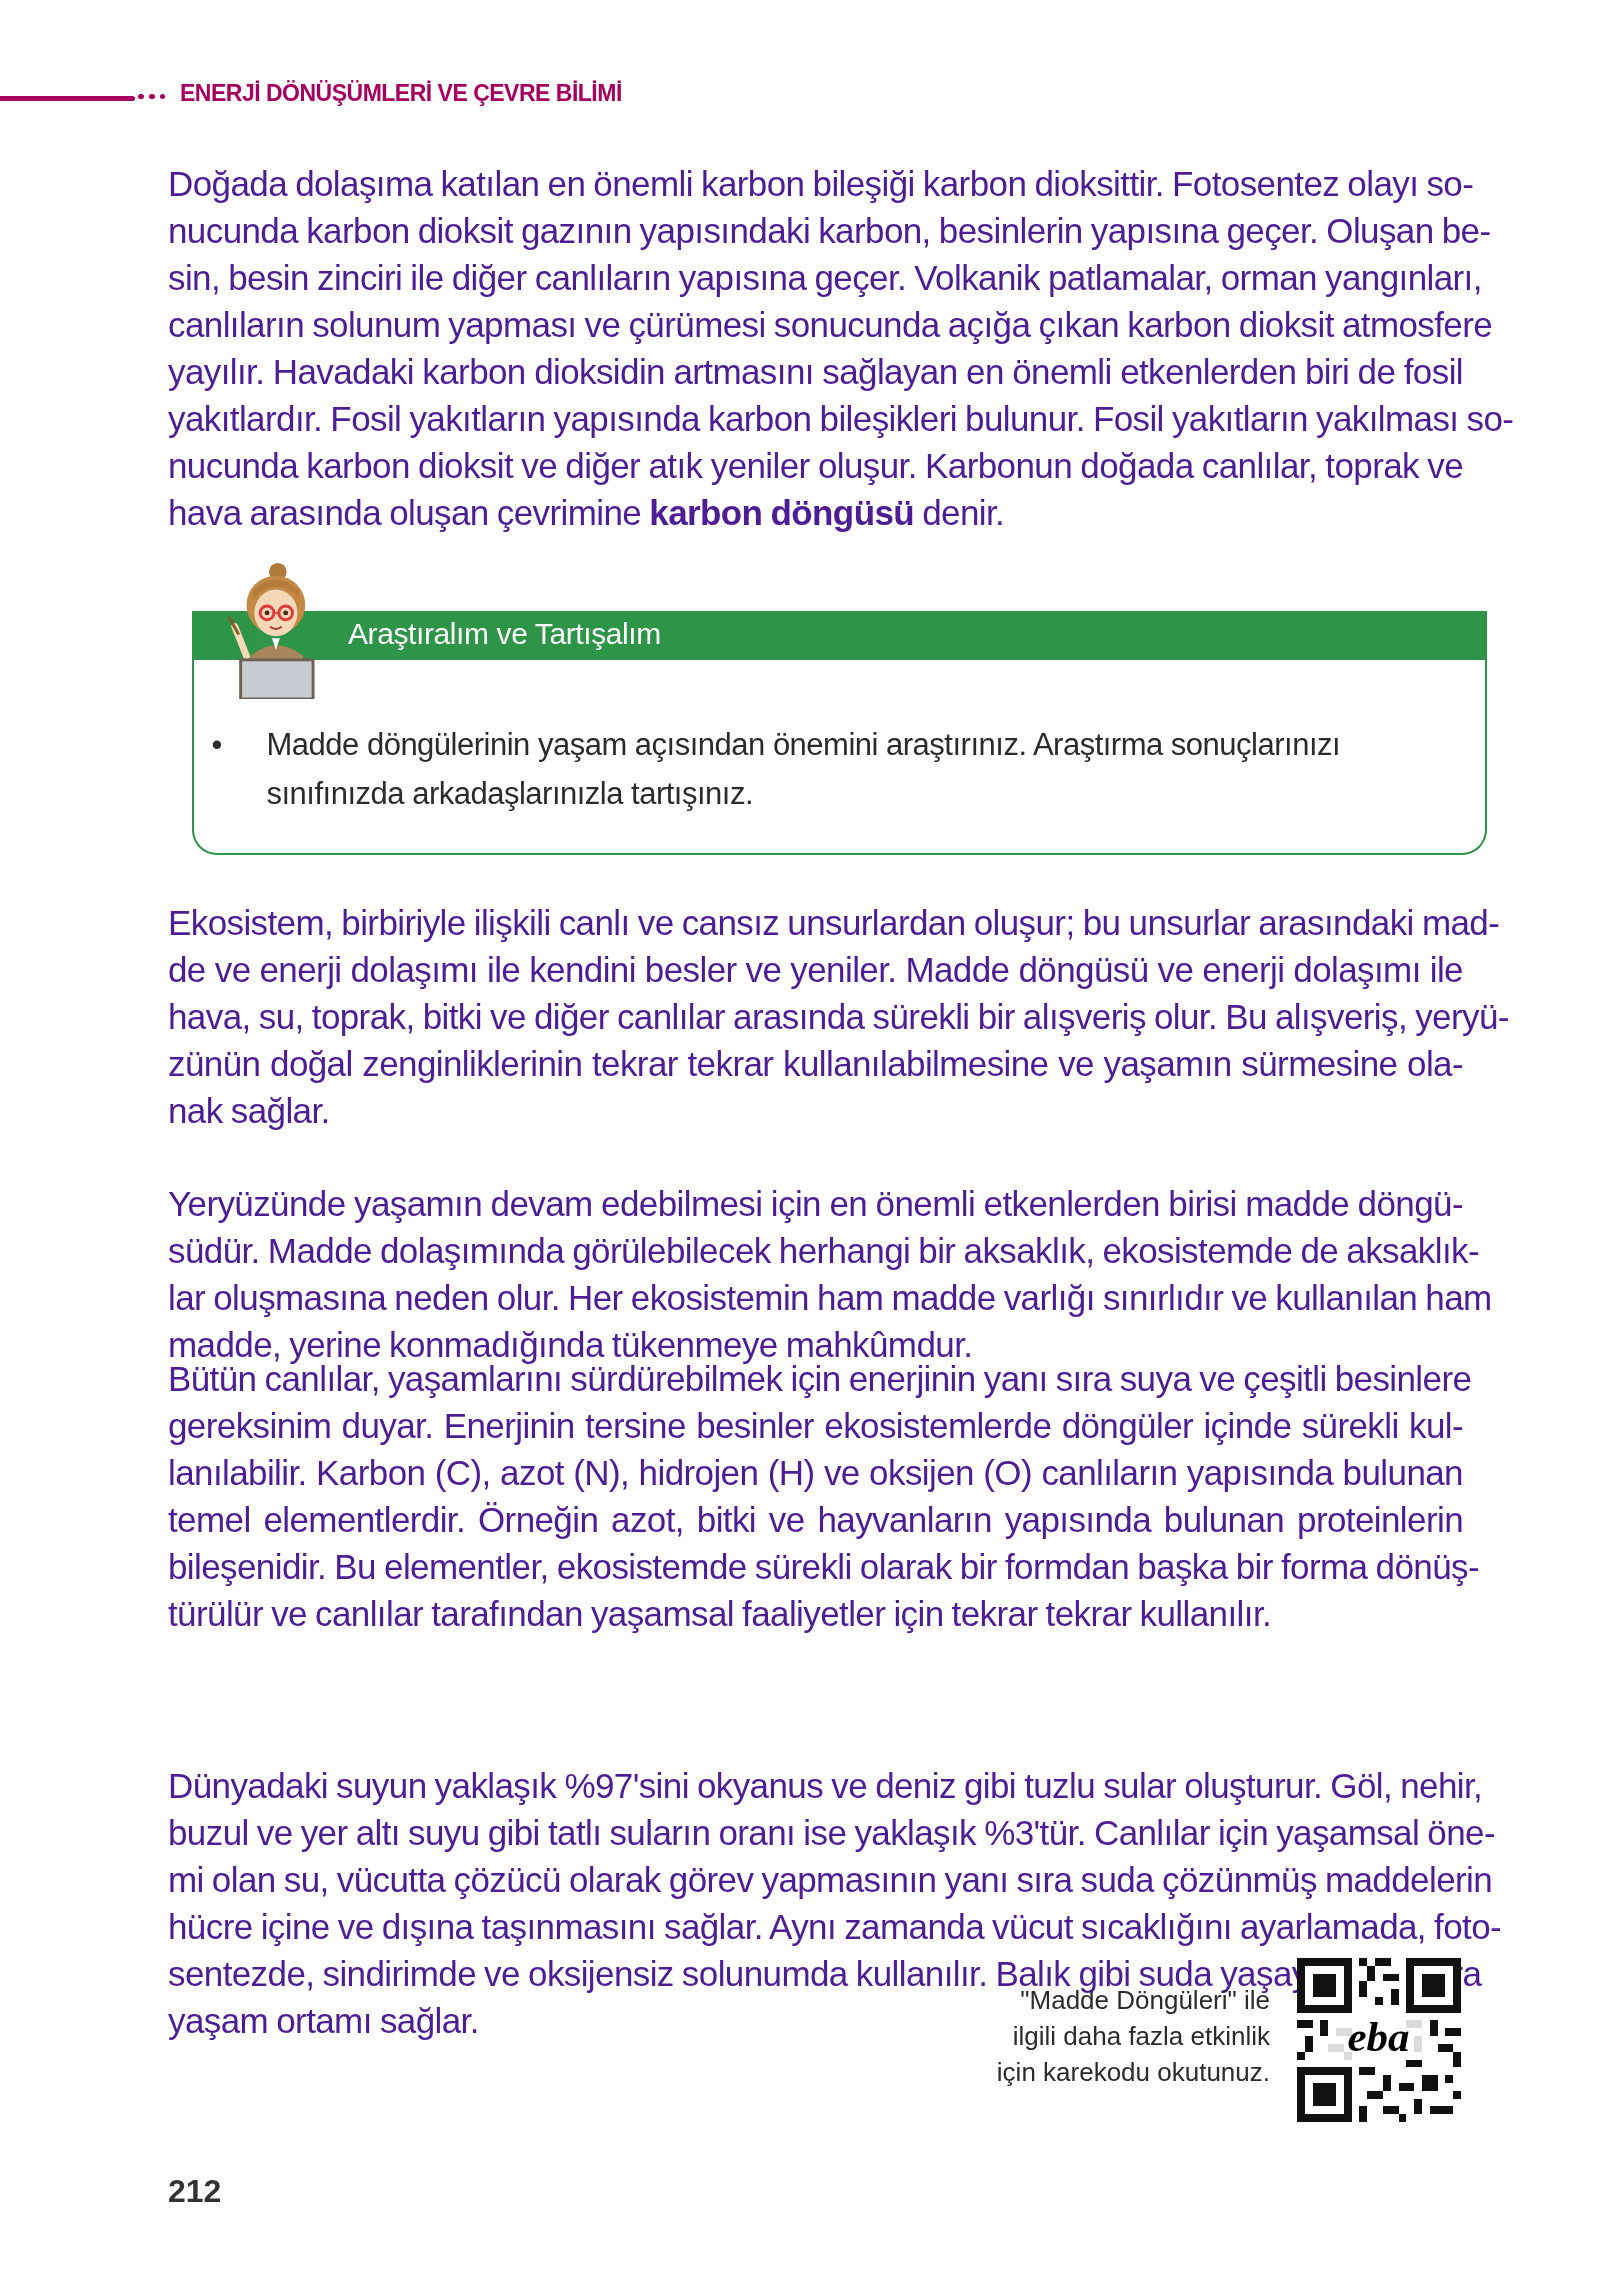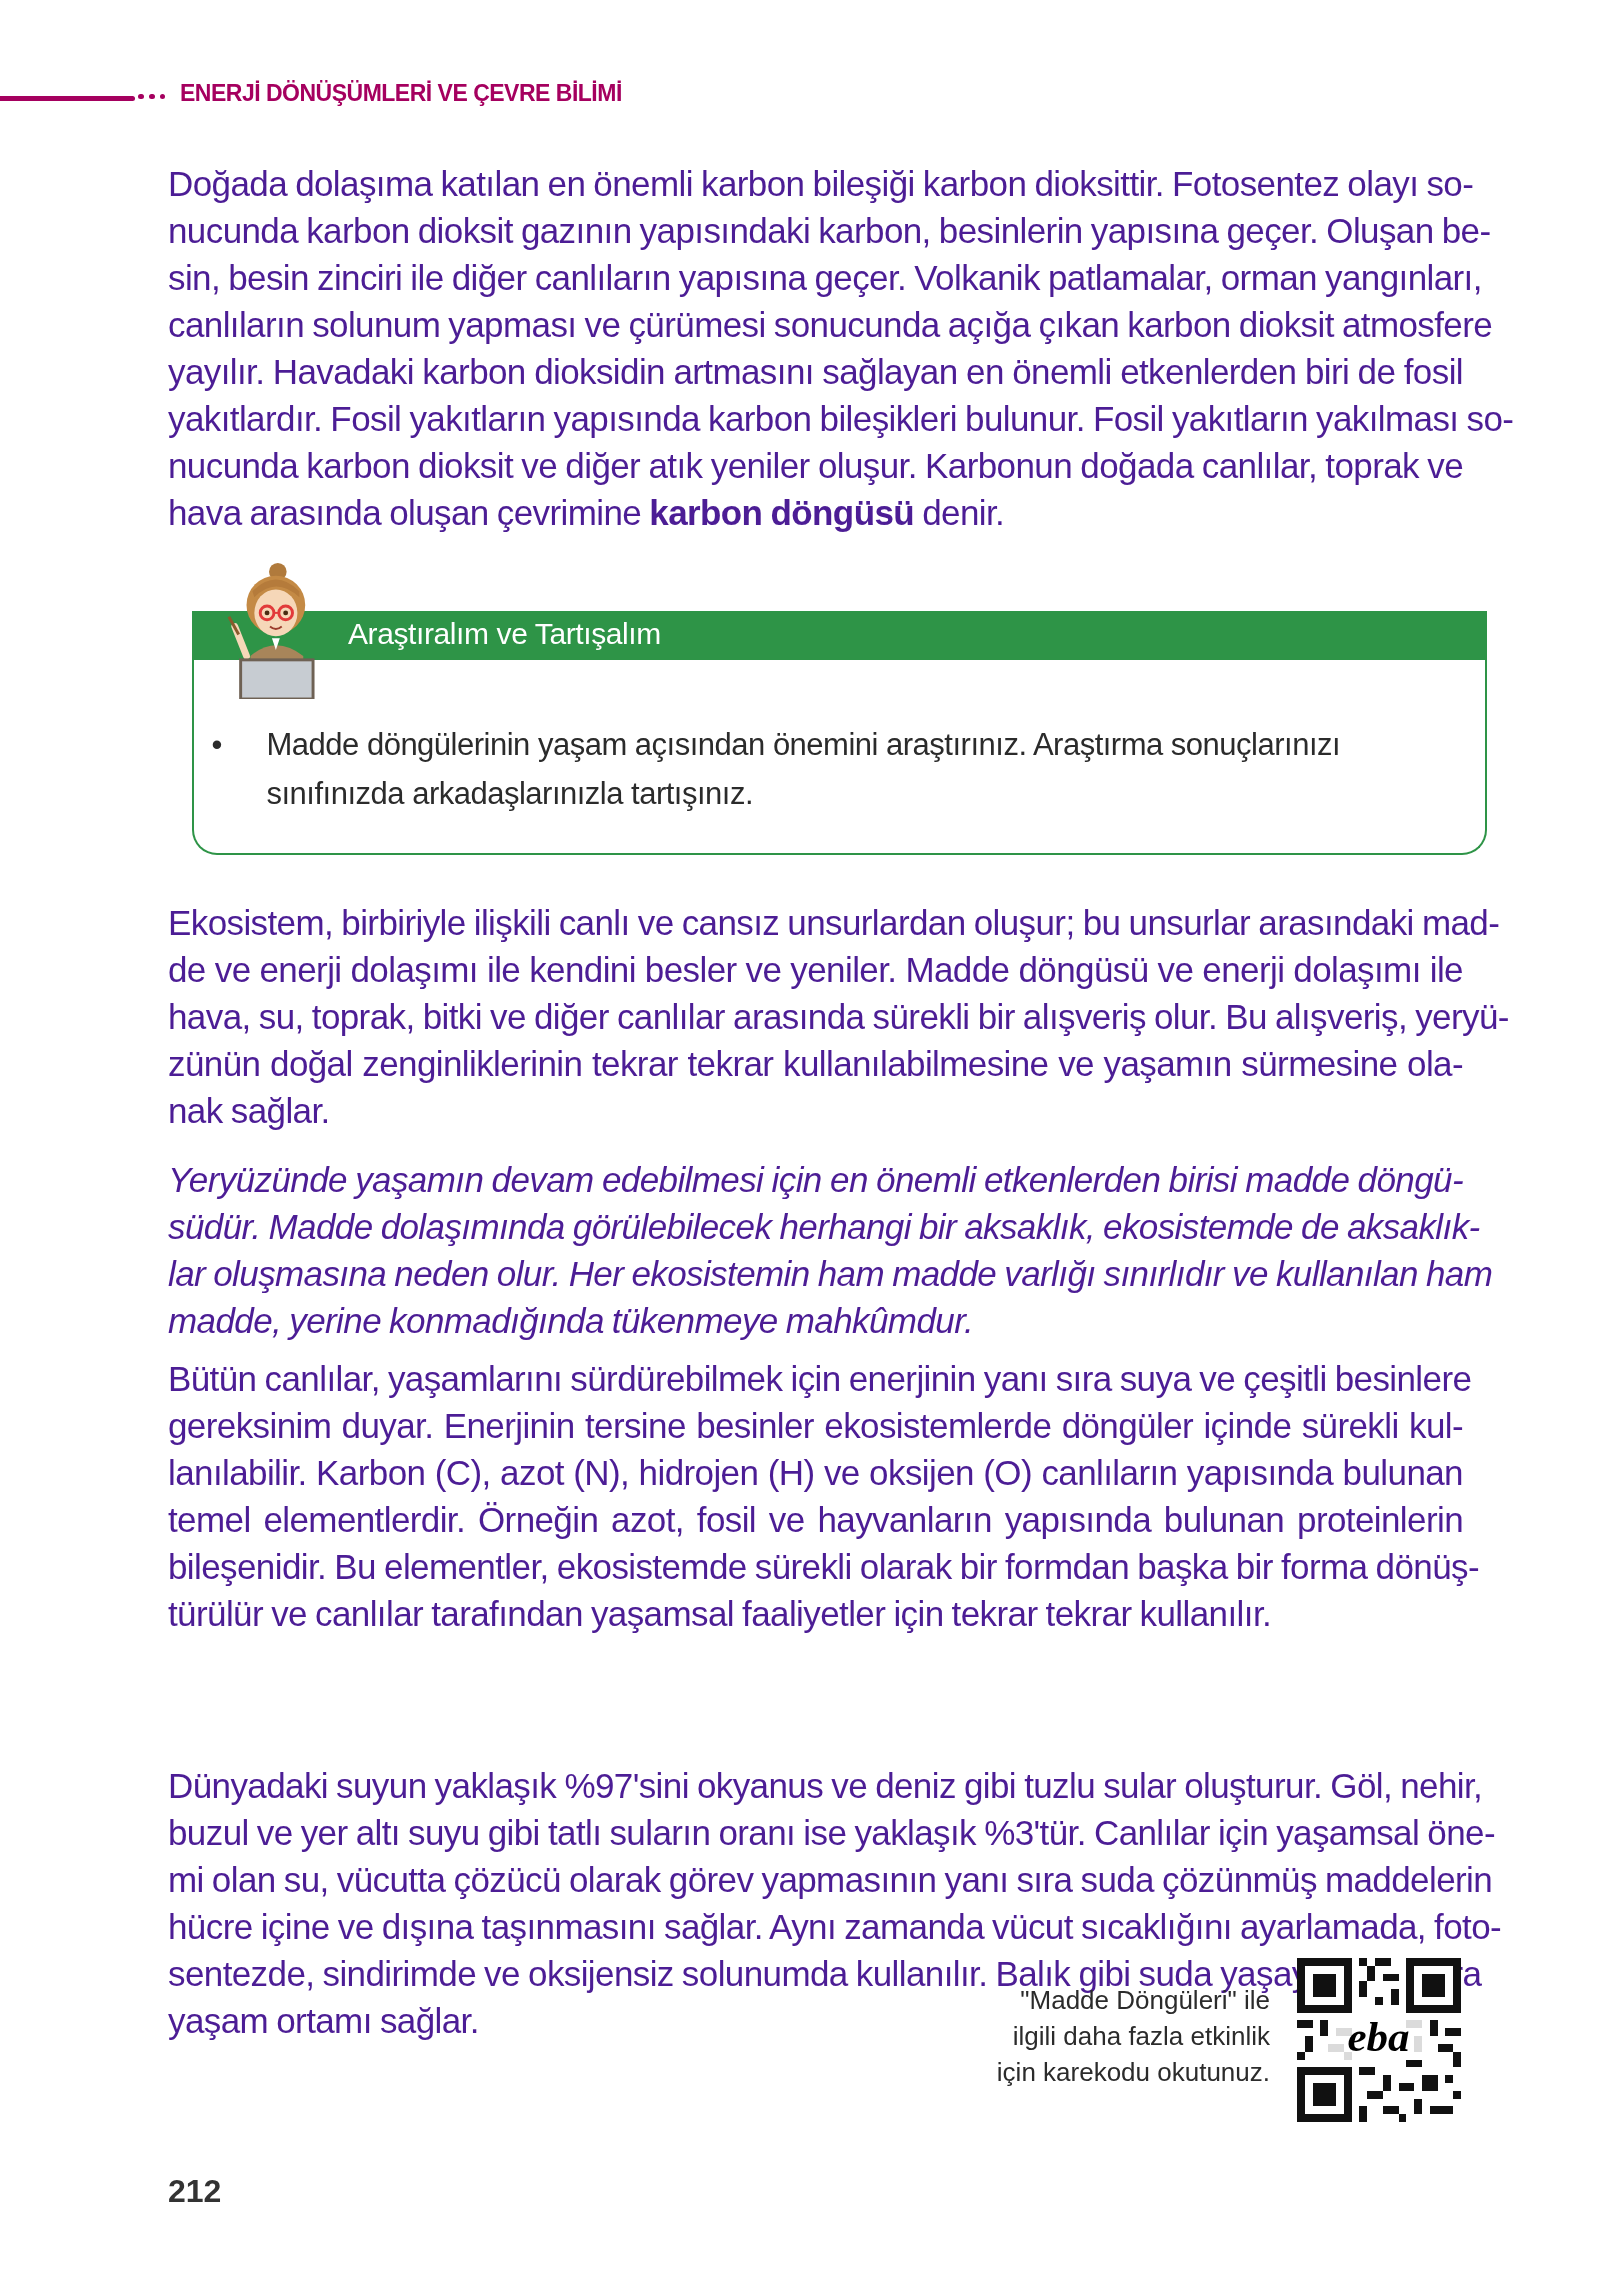--- a/index.html
+++ b/index.html
@@ -122,32 +122,32 @@
 </div>
 
 <p class="para" style="top:899px;">
   <span class="line">Ekosistem, birbiriyle ilişkili canlı ve cansız unsurlardan oluşur; bu unsurlar arasındaki mad-</span>
   <span class="line">de ve enerji dolaşımı ile kendini besler ve yeniler. Madde döngüsü ve enerji dolaşımı ile</span>
   <span class="line">hava, su, toprak, bitki ve diğer canlılar arasında sürekli bir alışveriş olur. Bu alışveriş, yeryü-</span>
   <span class="line">zünün doğal zenginliklerinin tekrar tekrar kullanılabilmesine ve yaşamın sürmesine ola-</span>
   <span class="line last">nak sağlar.</span>
 </p>
 
-<p class="para" style="top:1156px;font-style:italic;">
+<p class="para" style="top:1180px;">
   <span class="line">Yeryüzünde yaşamın devam edebilmesi için en önemli etkenlerden birisi madde döngü-</span>
   <span class="line">südür. Madde dolaşımında görülebilecek herhangi bir aksaklık, ekosistemde de aksaklık-</span>
   <span class="line">lar oluşmasına  neden olur. Her ekosistemin ham madde varlığı sınırlıdır ve kullanılan ham</span>
   <span class="line last">madde, yerine konmadığında tükenmeye mahkûmdur.</span>
 </p>
 
 <p class="para" style="top:1355px;">
   <span class="line">Bütün canlılar, yaşamlarını sürdürebilmek için enerjinin yanı sıra suya ve çeşitli besinlere</span>
   <span class="line">gereksinim duyar. Enerjinin tersine besinler ekosistemlerde döngüler içinde sürekli kul-</span>
   <span class="line">lanılabilir. Karbon (C), azot (N), hidrojen (H) ve oksijen (O) canlıların yapısında bulunan</span>
-  <span class="line">temel elementlerdir. Örneğin azot, fosil ve hayvanların yapısında bulunan proteinlerin</span>
+  <span class="line">temel elementlerdir. Örneğin azot, bitki ve hayvanların yapısında bulunan proteinlerin</span>
   <span class="line">bileşenidir. Bu elementler, ekosistemde sürekli olarak bir formdan başka bir forma dönüş-</span>
   <span class="line last">türülür ve canlılar tarafından yaşamsal faaliyetler için tekrar tekrar kullanılır.</span>
 </p>
 
 <p class="para" style="top:1738px;margin-top:24px;">
   <span class="line">Dünyadaki suyun yaklaşık %97'sini okyanus ve deniz gibi tuzlu sular oluşturur. Göl, nehir,</span>
   <span class="line">buzul ve yer altı suyu gibi tatlı suların oranı ise yaklaşık %3'tür. Canlılar için yaşamsal öne-</span>
   <span class="line">mi olan su, vücutta çözücü olarak görev yapmasının yanı sıra suda çözünmüş maddelerin</span>
   <span class="line">hücre içine ve dışına taşınmasını sağlar. Aynı zamanda vücut sıcaklığını ayarlamada, foto-</span>
   <span class="line">sentezde, sindirimde ve oksijensiz solunumda kullanılır. Balık gibi suda yaşayan canlılara</span>

